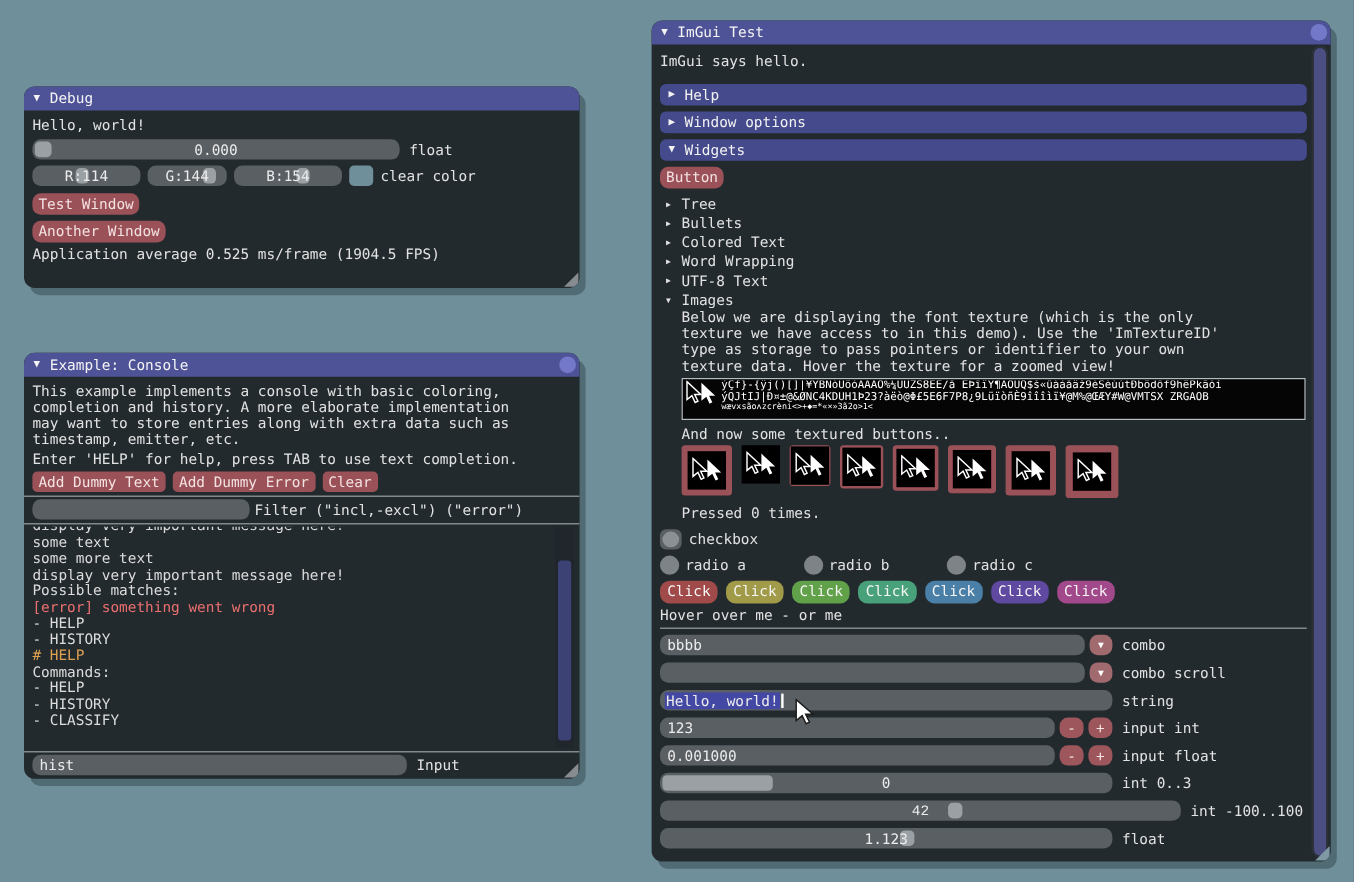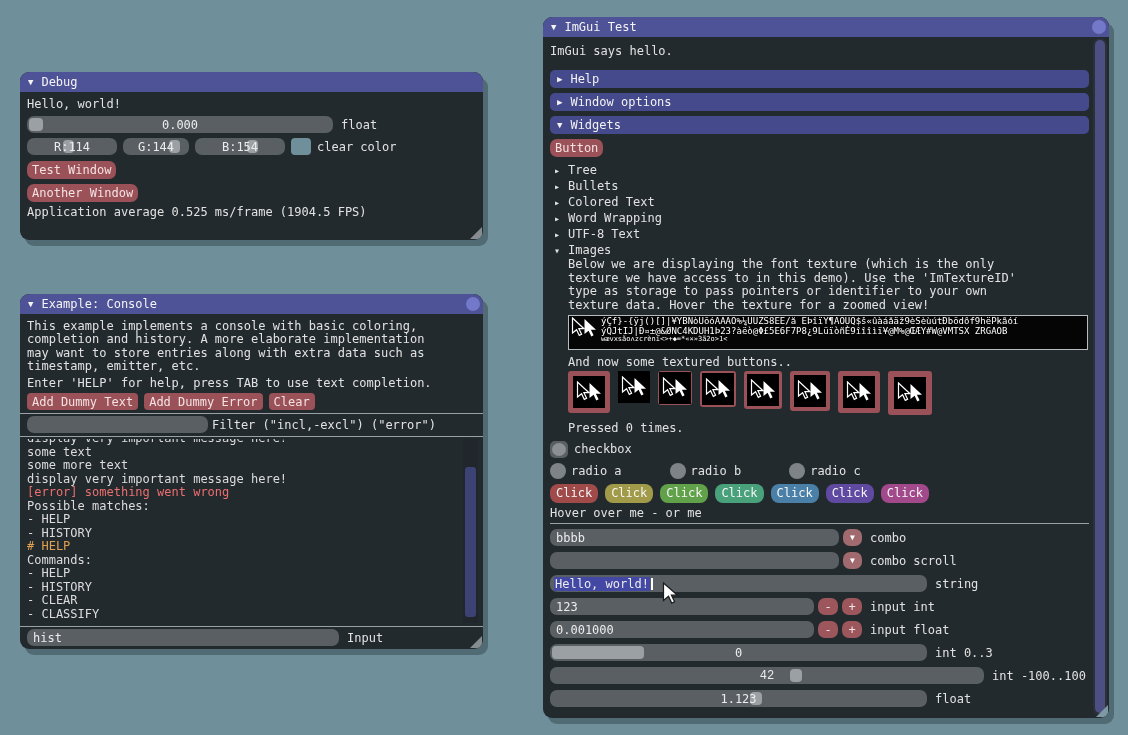--- a/index.html
+++ b/index.html
@@ -33,21 +33,21 @@
   .checkbox .dot{position:absolute;inset:2px;border-radius:50%;background:#8b9095;}
   .radio{width:16px;height:16px;border-radius:50%;background:#7e8388;}
   .rgroup{display:flex;align-items:center;gap:5px;}
   .texture{display:flex;gap:4px;background:#050505;border:1px solid #b7bcc1;width:514px;height:31px;
            margin:3px 0 6px 0;padding:1px 2px;color:#fff;overflow:hidden;}
   .texture .glyphs{flex:1;font-size:9px;line-height:9.5px;white-space:nowrap;overflow:hidden;}
   .glyphs .r{font-size:7px;line-height:7px;}
   .texbtns{display:flex;gap:8px;align-items:flex-start;margin:2px 0 7px 0;}
   .texbtn{background:#9b5158;border-radius:3px;font-size:0;}
   .teximg{width:32px;height:32px;background:#000;display:flex;align-items:center;justify-content:center;}
-  .ctrl{display:flex;gap:4px;align-items:center;width:312px;justify-content:space-between;}
+  .ctrl{display:flex;gap:4px;align-items:center;width:377px;justify-content:space-between;}
   .combo-btn{width:19px;height:17px;border-radius:7px;background:#a16a6e;display:flex;align-items:center;justify-content:center;font-size:8px;color:#fff;flex:none;}
   .step-btn{width:20px;height:17px;border-radius:7px;background:#9d565b;display:flex;align-items:center;justify-content:center;color:#f5e5e5;flex:none;}
   .label{white-space:pre;}
   .swatch{width:20px;height:17px;border-radius:4px;flex:none;}
   .sel{background:#4348a5;padding:0 1px;white-space:pre;}
   .caret{display:inline-block;width:2px;height:12px;background:#fff;margin-left:1px;vertical-align:-2px;}
   .v-scroll{position:absolute;top:21px;right:2px;bottom:3px;width:14px;background:#2b3039;border-radius:7px;}
   .v-thumb{position:absolute;left:2px;right:2px;top:2px;bottom:2px;background:#4b4f82;border-radius:5px;}
   .log{height:184px;overflow:hidden;position:relative;margin:0 -7px;padding:0 7px;}
   .log .line{line-height:13.5px;}
@@ -128,29 +128,28 @@
       <div class="row" style="gap:4px;margin-bottom:0;">
         <div class="frame" style="width:181px;"></div>
         <span class="label">Filter ("incl,-excl") ("error")</span>
       </div>
       <hr class="sep">
       <div class="log">
         <div class="line" style="margin-top: -7px; color: rgb(220, 220, 220);">display very important message here!</div>
         <div class="line" style="color: rgb(220, 220, 220);">some text</div>
         <div class="line" style="color: rgb(220, 220, 220);">some more text</div>
         <div class="line" style="color: rgb(220, 220, 220);">display very important message here!</div>
+        <div class="line" style="color: rgb(220, 220, 220);">Possible matches:</div>
         <div class="line" style="color: rgb(236, 111, 111);">[error] something went wrong</div>
-        <div class="line" style="color: rgb(220, 220, 220);">Possible matches:</div>
         <div class="line" style="color: rgb(220, 220, 220);">- HELP</div>
         <div class="line" style="color: rgb(220, 220, 220);">- HISTORY</div>
         <div class="line" style="color: rgb(223, 161, 81);"># HELP</div>
         <div class="line" style="color: rgb(220, 220, 220);">Commands:</div>
         <div class="line" style="color: rgb(220, 220, 220);">- HELP</div>
         <div class="line" style="color: rgb(220, 220, 220);">- HISTORY</div>
-        <div class="line" style="color: rgb(220, 220, 220);">- CLEAR</div>
         <div class="line" style="color: rgb(220, 220, 220);">- CLASSIFY</div>
         <div class="log-scroll">
           <div class="log-thumb"></div>
         </div>
       </div>
       <hr class="sep">
       <div class="row" style="margin-bottom:0;">
         <div class="frame" style="width:312px;">
           <span class="pad">hist</span>
         </div>

